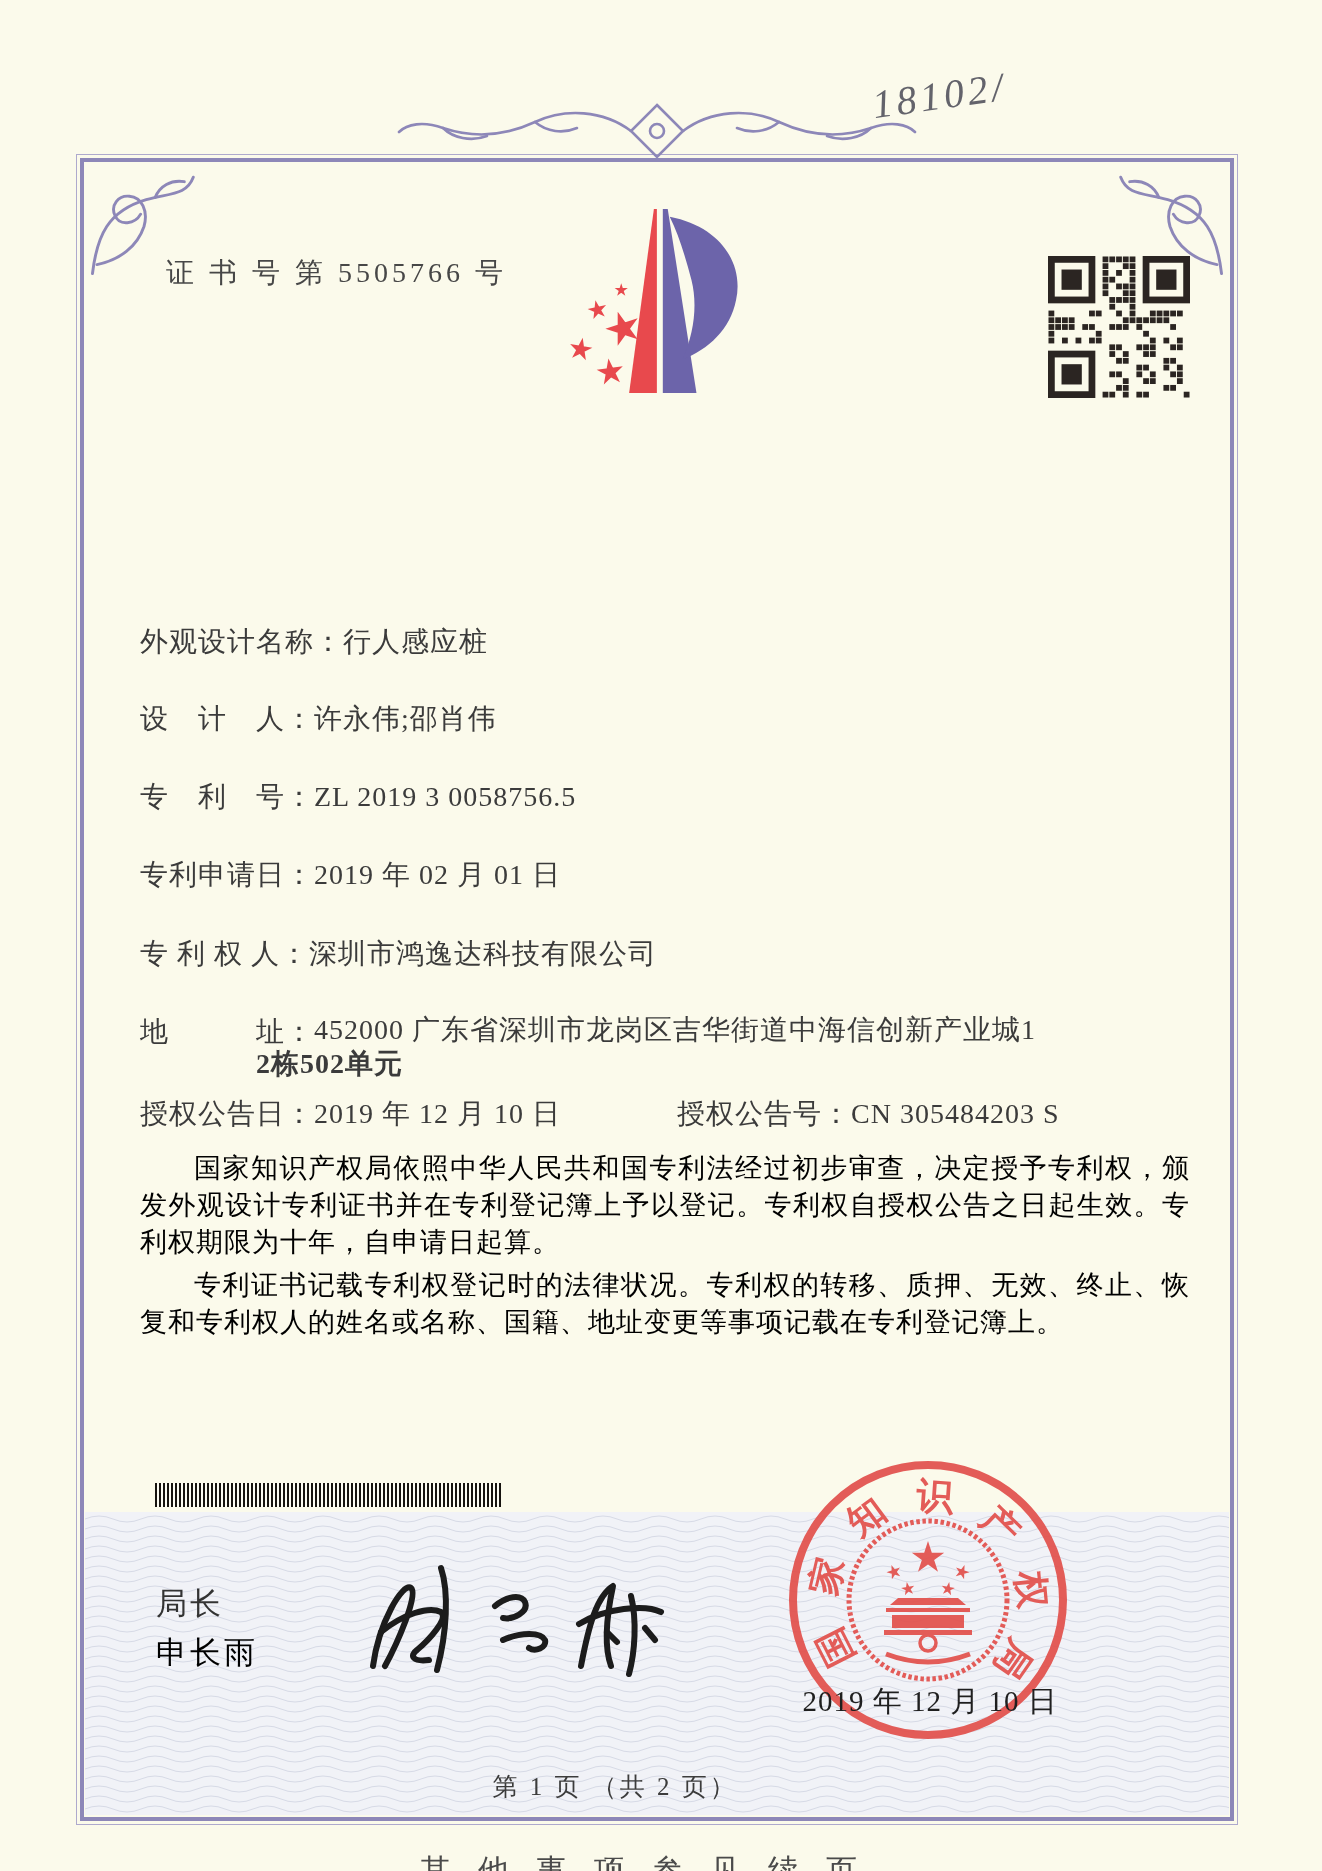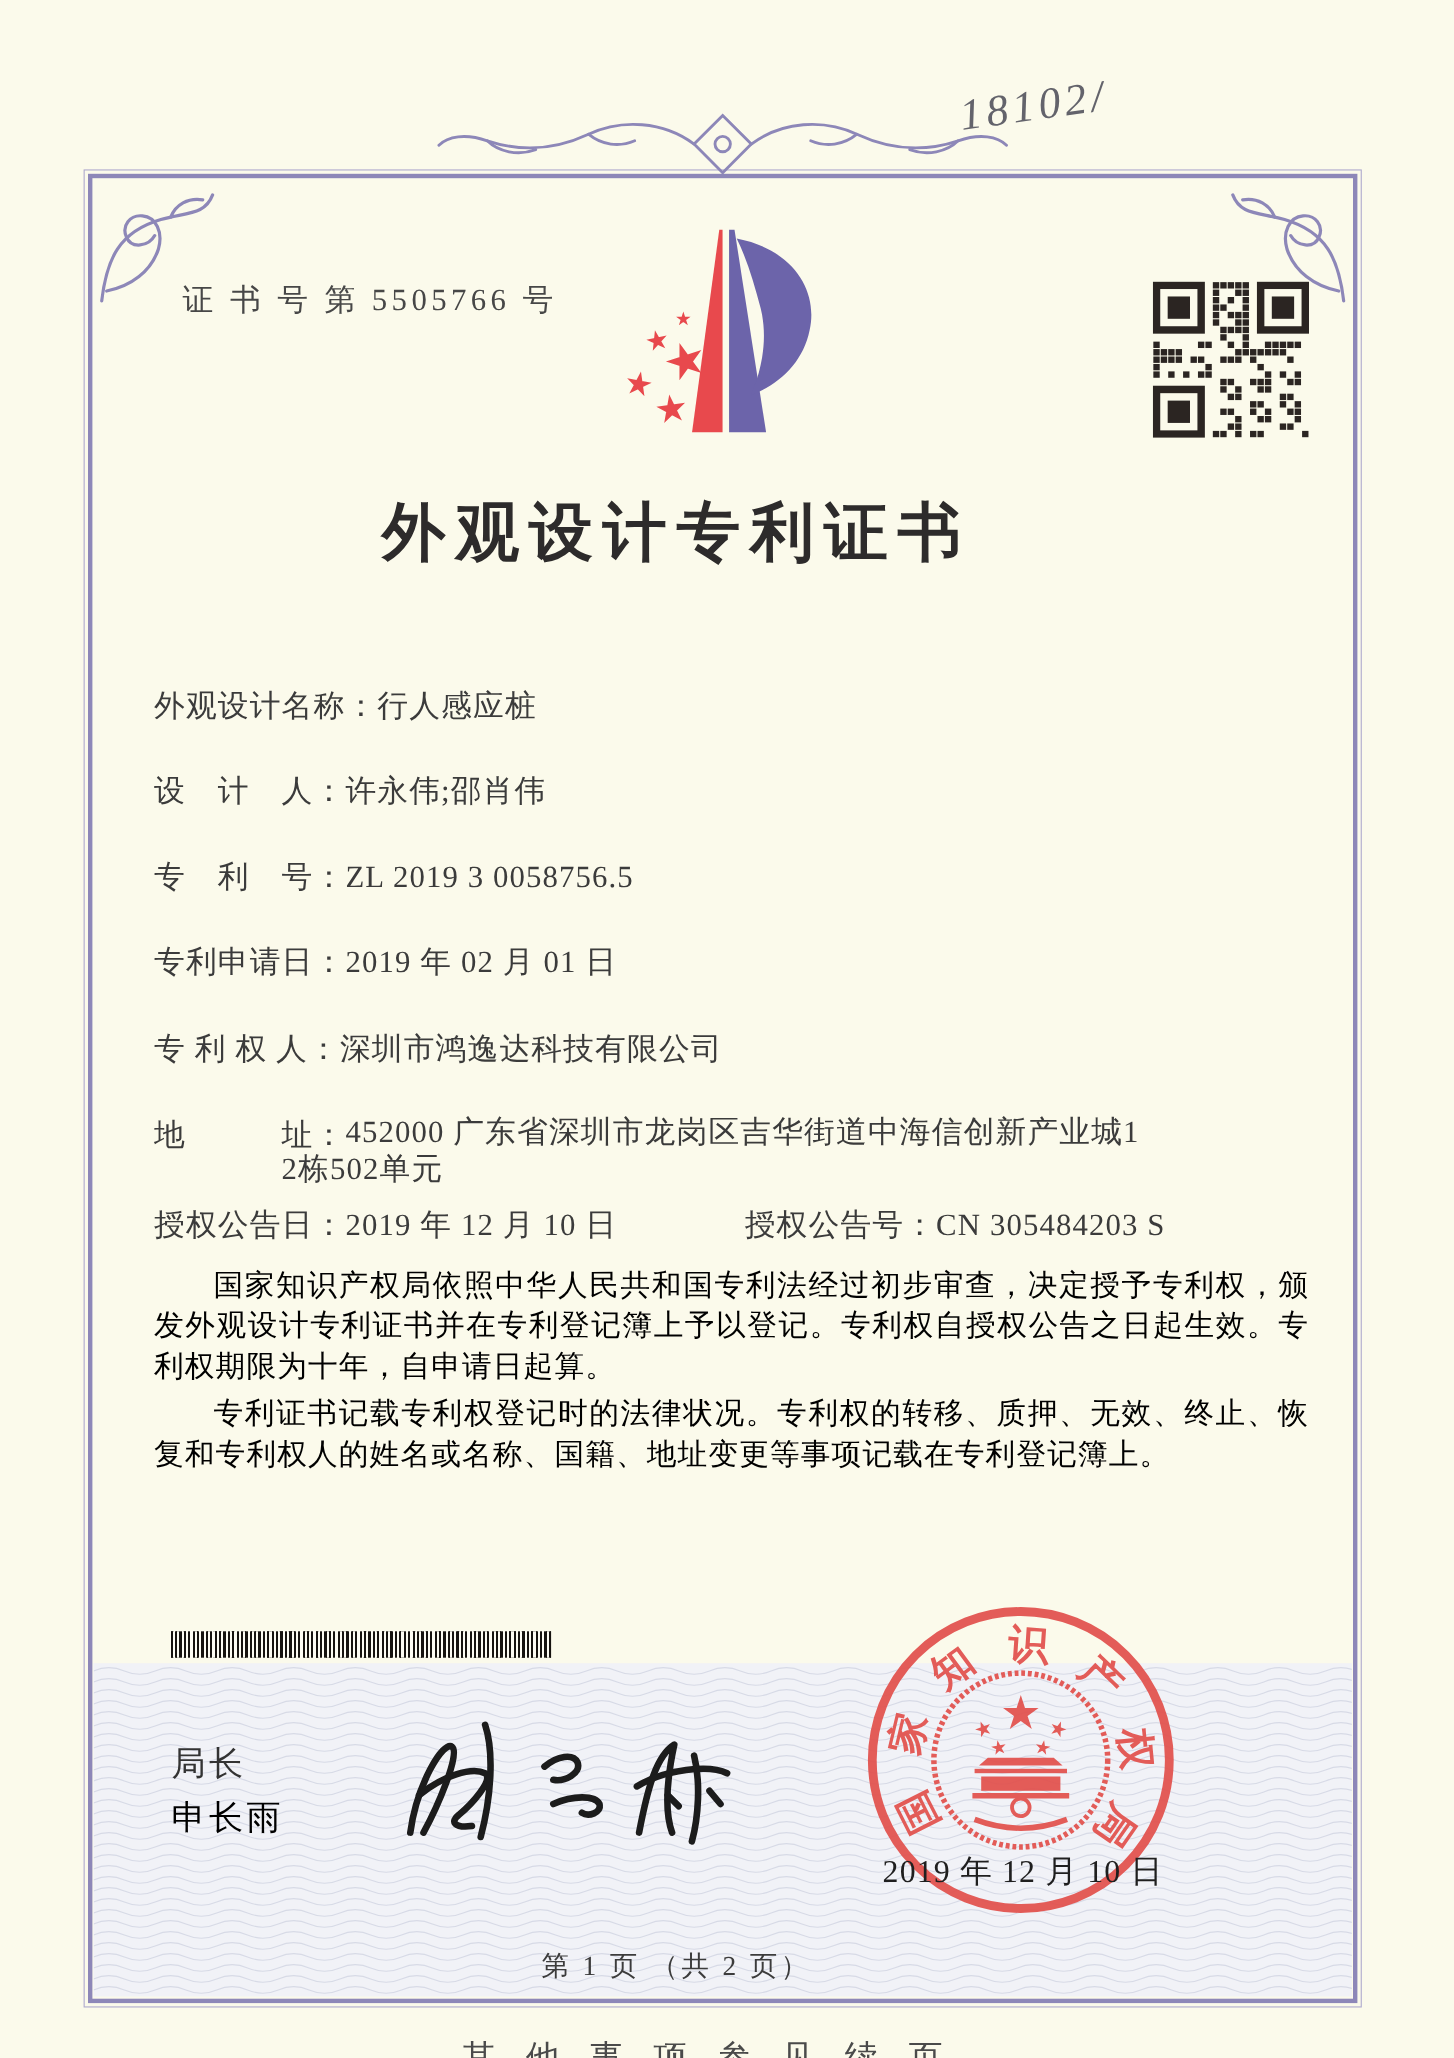--- a/index.html
+++ b/index.html
@@ -40,21 +40,21 @@
   .qr{position:absolute;left:1048px;top:256px;width:142px;height:142px;}
   .title{
     position:absolute;left:40px;top:446px;width:1150px;
     text-align:center;font-size:58px;font-weight:bold;
     letter-spacing:9px;color:#2d2b2b;
   }
   
   .row{position:absolute;left:140px;font-size:28px;letter-spacing:1px;white-space:nowrap;}
   .row .lab{display:inline-block;}
   .addr-val{display:inline-block;vertical-align:top;white-space:normal;width:900px;line-height:34px;}
-  .addr-line2{margin-left:-58px;}
+  .addr-line2{margin-left:-58px;font-weight:bold;}
   .col2{position:absolute;left:537px;top:0;}
   
   .body-text{position:absolute;left:140px;top:1150px;width:1050px;}
   .body-text p{margin:0;font-size:27px;line-height:37px;text-indent:2em;text-align:justify;letter-spacing:1px;color:#000000;}
   .body-text p + p{margin-top:6px;}
   
   .waves{position:absolute;left:85px;top:1512px;width:1144px;height:303px;background:#f1f2f7;overflow:hidden;}
   .wave{fill:none;stroke:#d7dae6;stroke-width:1;}
   .barcode{
     position:absolute;left:155px;top:1483px;width:346px;height:24px;
@@ -280,21 +280,20 @@
           <rect x="133.5" y="84.5" width="6" height="6"></rect>
           <rect x="133.5" y="91.5" width="6" height="6"></rect>
           <rect x="133.5" y="112.5" width="6" height="6"></rect>
           <rect x="133.5" y="119.5" width="6" height="6"></rect>
           <rect x="133.5" y="126.5" width="6" height="6"></rect>
           <rect x="140.5" y="140.5" width="6" height="6"></rect>
         </g>
     </svg>
   </div>
 
-  <div class="title">外观设计专利证书</div>
 
   <div class="row" style="top:623px">
     <span class="lab">外观设计名称：</span><span>行人感应桩</span>
   </div>
   <div class="row" style="top:700px">
     <span class="lab">设　计　人：</span><span>许永伟;邵肖伟</span>
   </div>
   <div class="row" style="top:778px">
     <span class="lab">专　利　号：</span><span>ZL 2019 3 0058756.5</span>
   </div>

